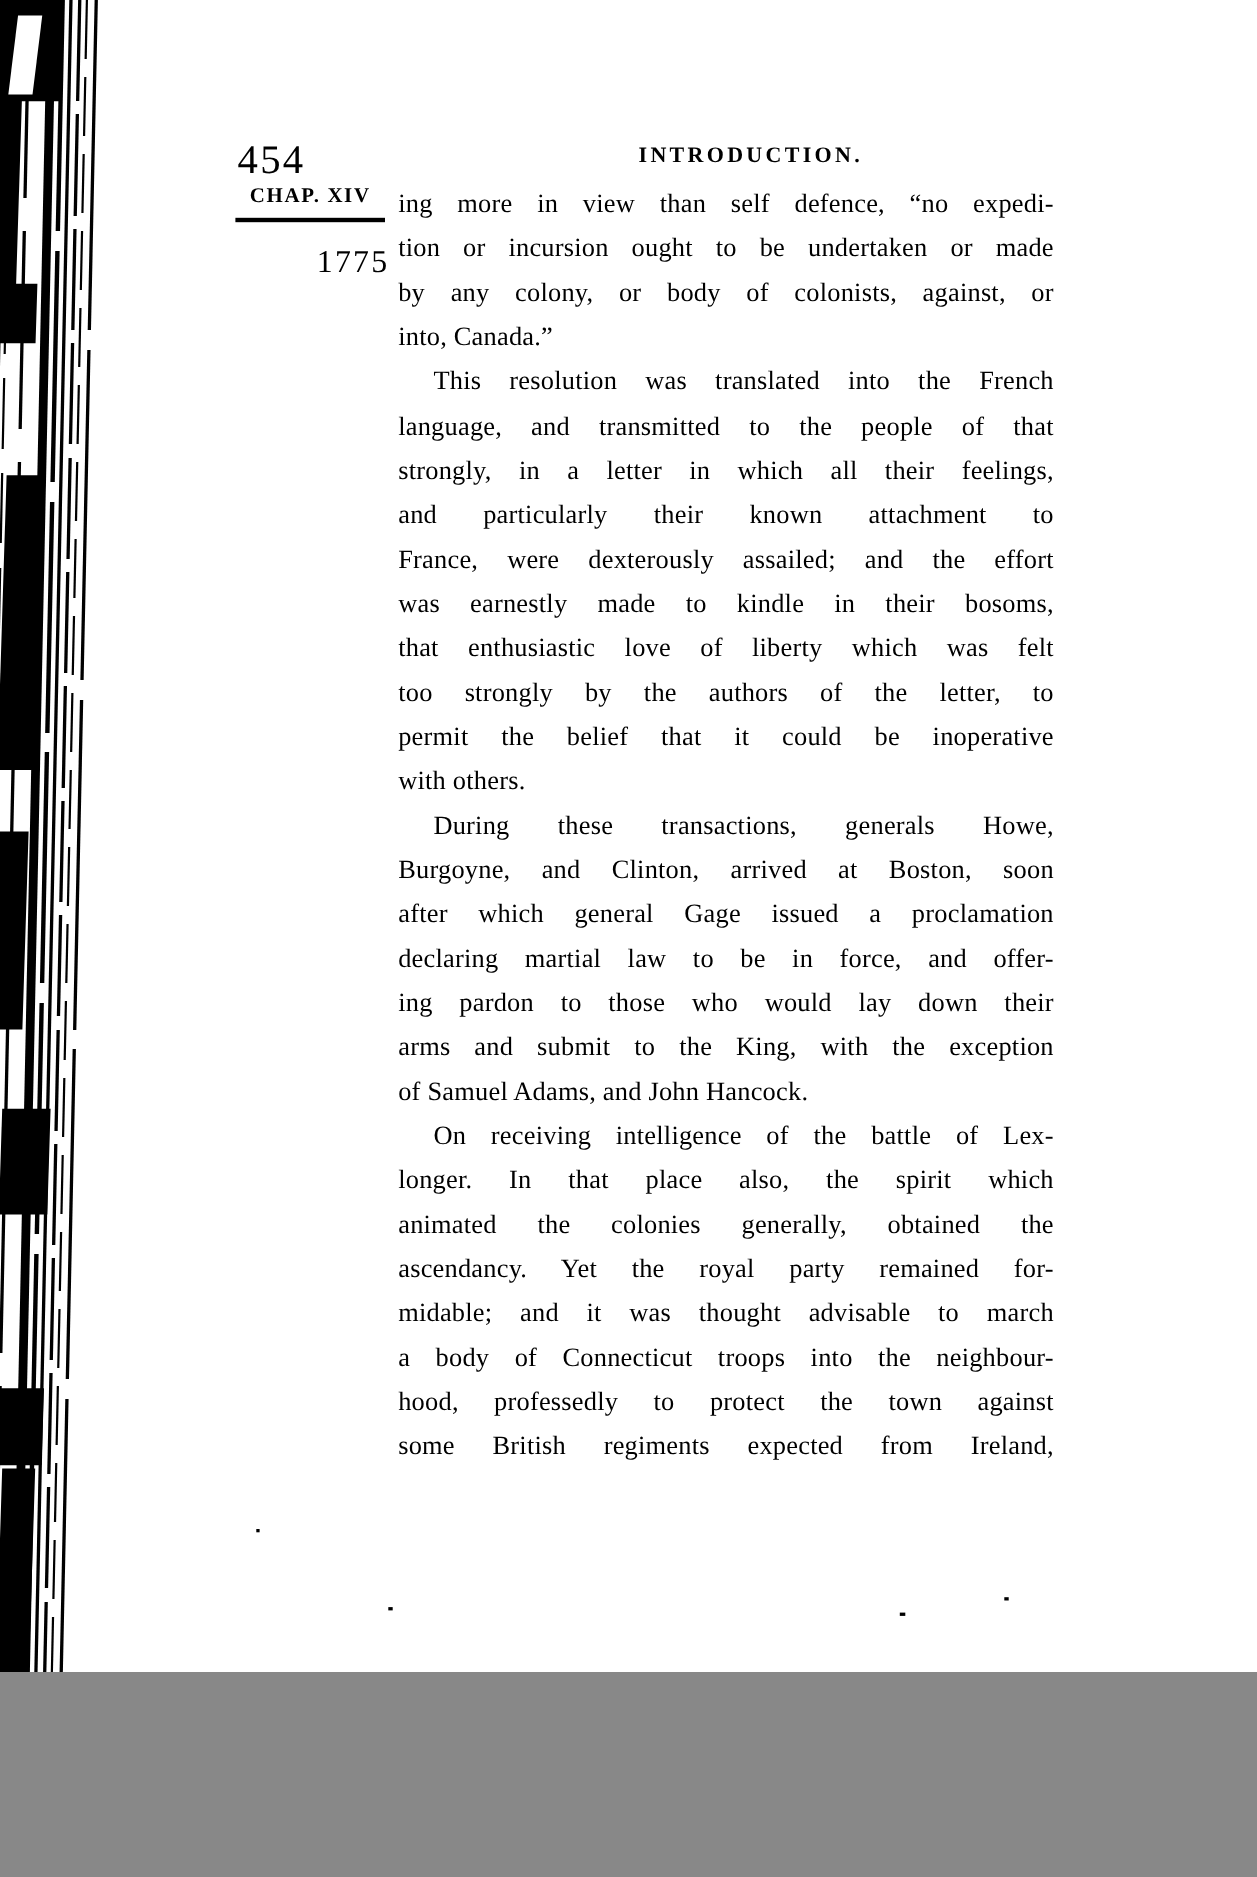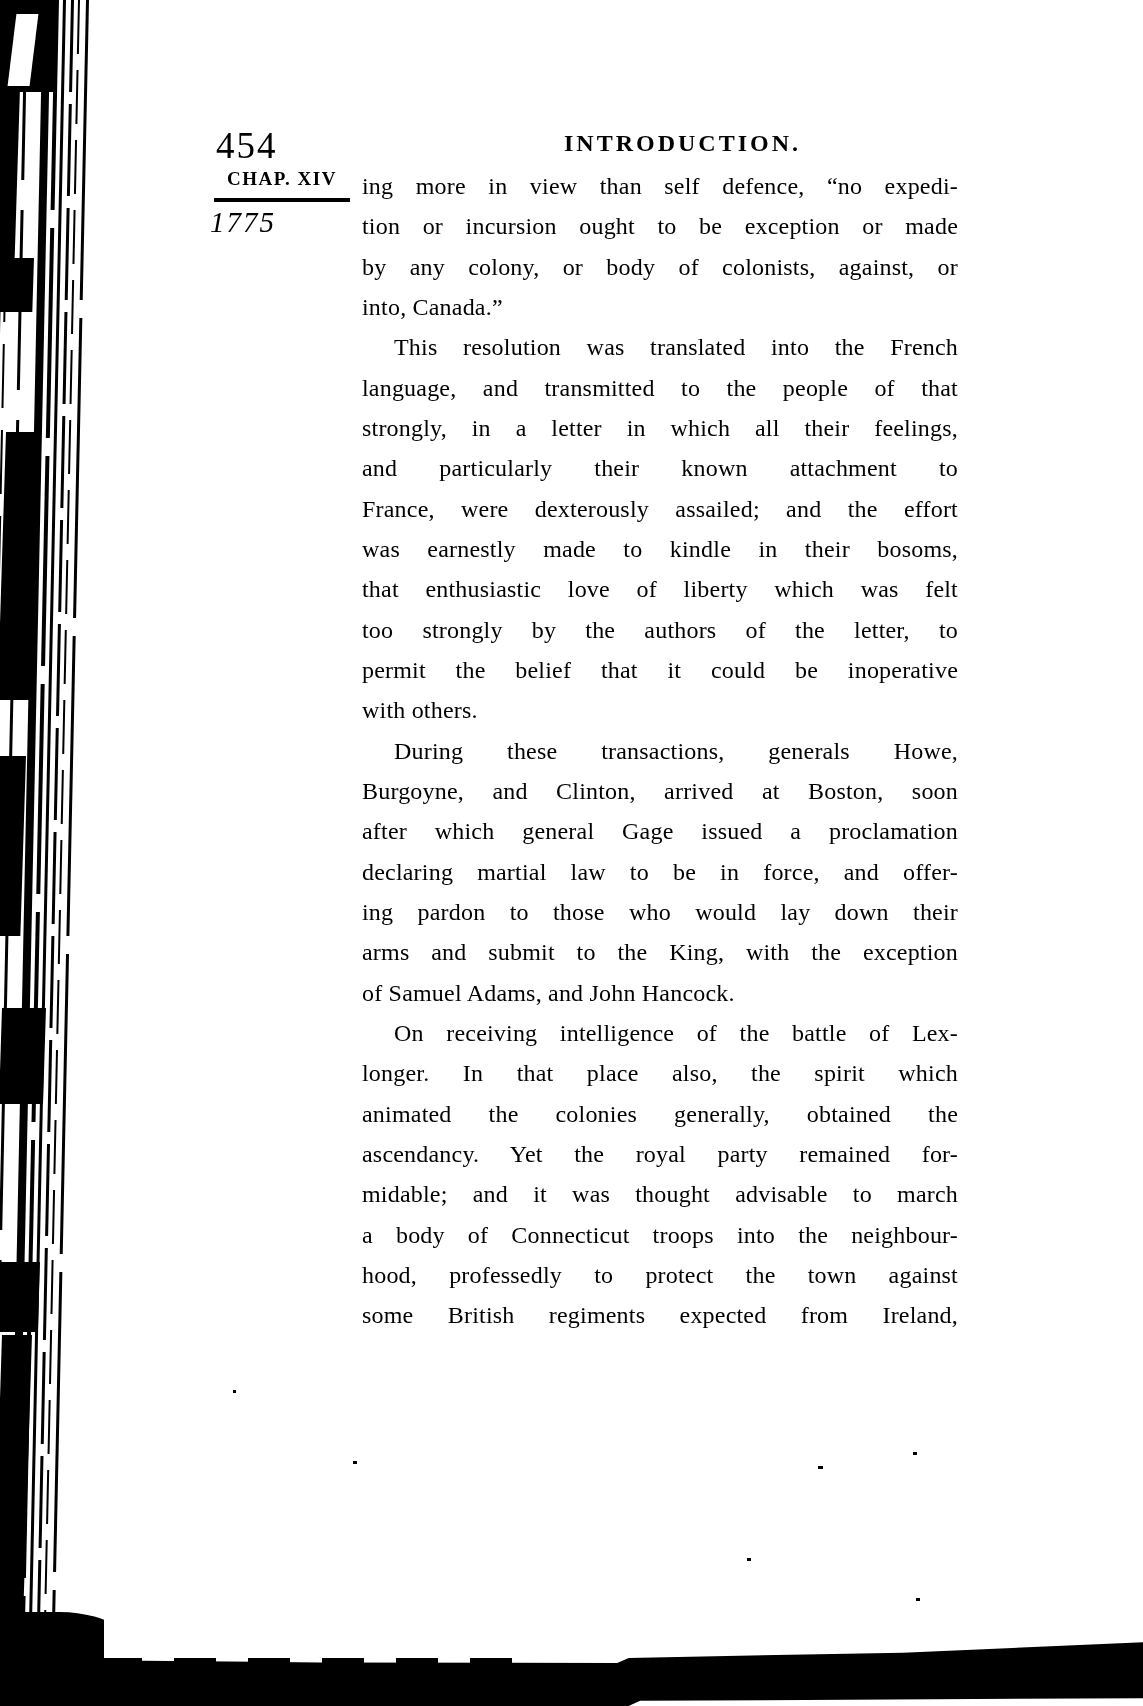--- a/index.html
+++ b/index.html
@@ -1,18 +1,18 @@
 <!DOCTYPE html>
 <html><head>
 <meta charset="utf-8">
 <style>
   html,body{margin:0;padding:0;background:#888;}
   .page{
     position:relative;
-    width:1143px;height:1706px;
+    width:1143px;height:1520px;
     background:#ffffff;
     overflow:hidden;
     font-family:"Liberation Serif","DejaVu Serif",serif;
     color:#000;
     margin:0 auto;
   }
 
   
   .gutter{position:absolute;left:0;top:0;width:104px;height:1706px;overflow:hidden;}
   .vline{position:absolute;top:0;bottom:0;background:#000;transform:skewX(-1.2deg);transform-origin:50% 0;}
@@ -54,29 +54,29 @@
   .s5{left:916px;top:1598px;width:4px;height:3px;}
   .s6{left:747px;top:1558px;width:4px;height:3px;}
 
   
   .page-number{
     position:absolute;left:216px;top:124px;
     font-size:37px;letter-spacing:2px;
   }
   .running-header{
     position:absolute;left:560px;top:130px;width:245px;
-    text-align:center;font-size:24px;letter-spacing:3px;font-weight:bold;
+    text-align:center;font-size:20px;letter-spacing:3px;font-weight:bold;
   }
   .margin-notes{position:absolute;left:210px;top:168px;width:144px;}
   .chapter{
     text-align:center;font-size:19px;letter-spacing:1.5px;font-weight:bold;
   }
   .margin-rule{margin-top:8px;height:4px;background:#000;width:136px;margin-left:4px;}
   .year{
-    margin-top:4px;text-align:left;font-size:29px;letter-spacing:2px;font-style:italic;
+    margin-top:20px;text-align:right;font-size:29px;letter-spacing:2px;
   }
   .body-text{
     position:absolute;left:362px;top:166px;width:596px;
     font-size:24px;letter-spacing:0.2px;
   }
   .line{
     height:40.33px;line-height:40.33px;
     text-align:justify;text-align-last:justify;
     overflow:hidden;white-space:normal;
   }
@@ -124,21 +124,21 @@
   <div class="running-header">INTRODUCTION.</div>
 
   <div class="margin-notes">
     <div class="chapter">CHAP. XIV</div>
     <div class="margin-rule"></div>
     <div class="year">1775</div>
   </div>
 
   <div class="body-text" id="body-lines">
       <div class="line">ing more in view than self defence, “no expedi-</div>
-      <div class="line">tion or incursion ought to be exception or made</div>
+      <div class="line">tion or incursion ought to be undertaken or made</div>
       <div class="line">by any colony, or body of colonists, against, or</div>
       <div class="line end">into, Canada.”</div>
       <div class="line indent">This resolution was translated into the French</div>
       <div class="line">language, and transmitted to the people of that</div>
       <div class="line">strongly, in a letter in which all their feelings,</div>
       <div class="line">and particularly their known attachment to</div>
       <div class="line">France, were dexterously assailed; and the effort</div>
       <div class="line">was earnestly made to kindle in their bosoms,</div>
       <div class="line">that enthusiastic love of liberty which was felt</div>
       <div class="line">too strongly by the authors of the letter, to</div>

